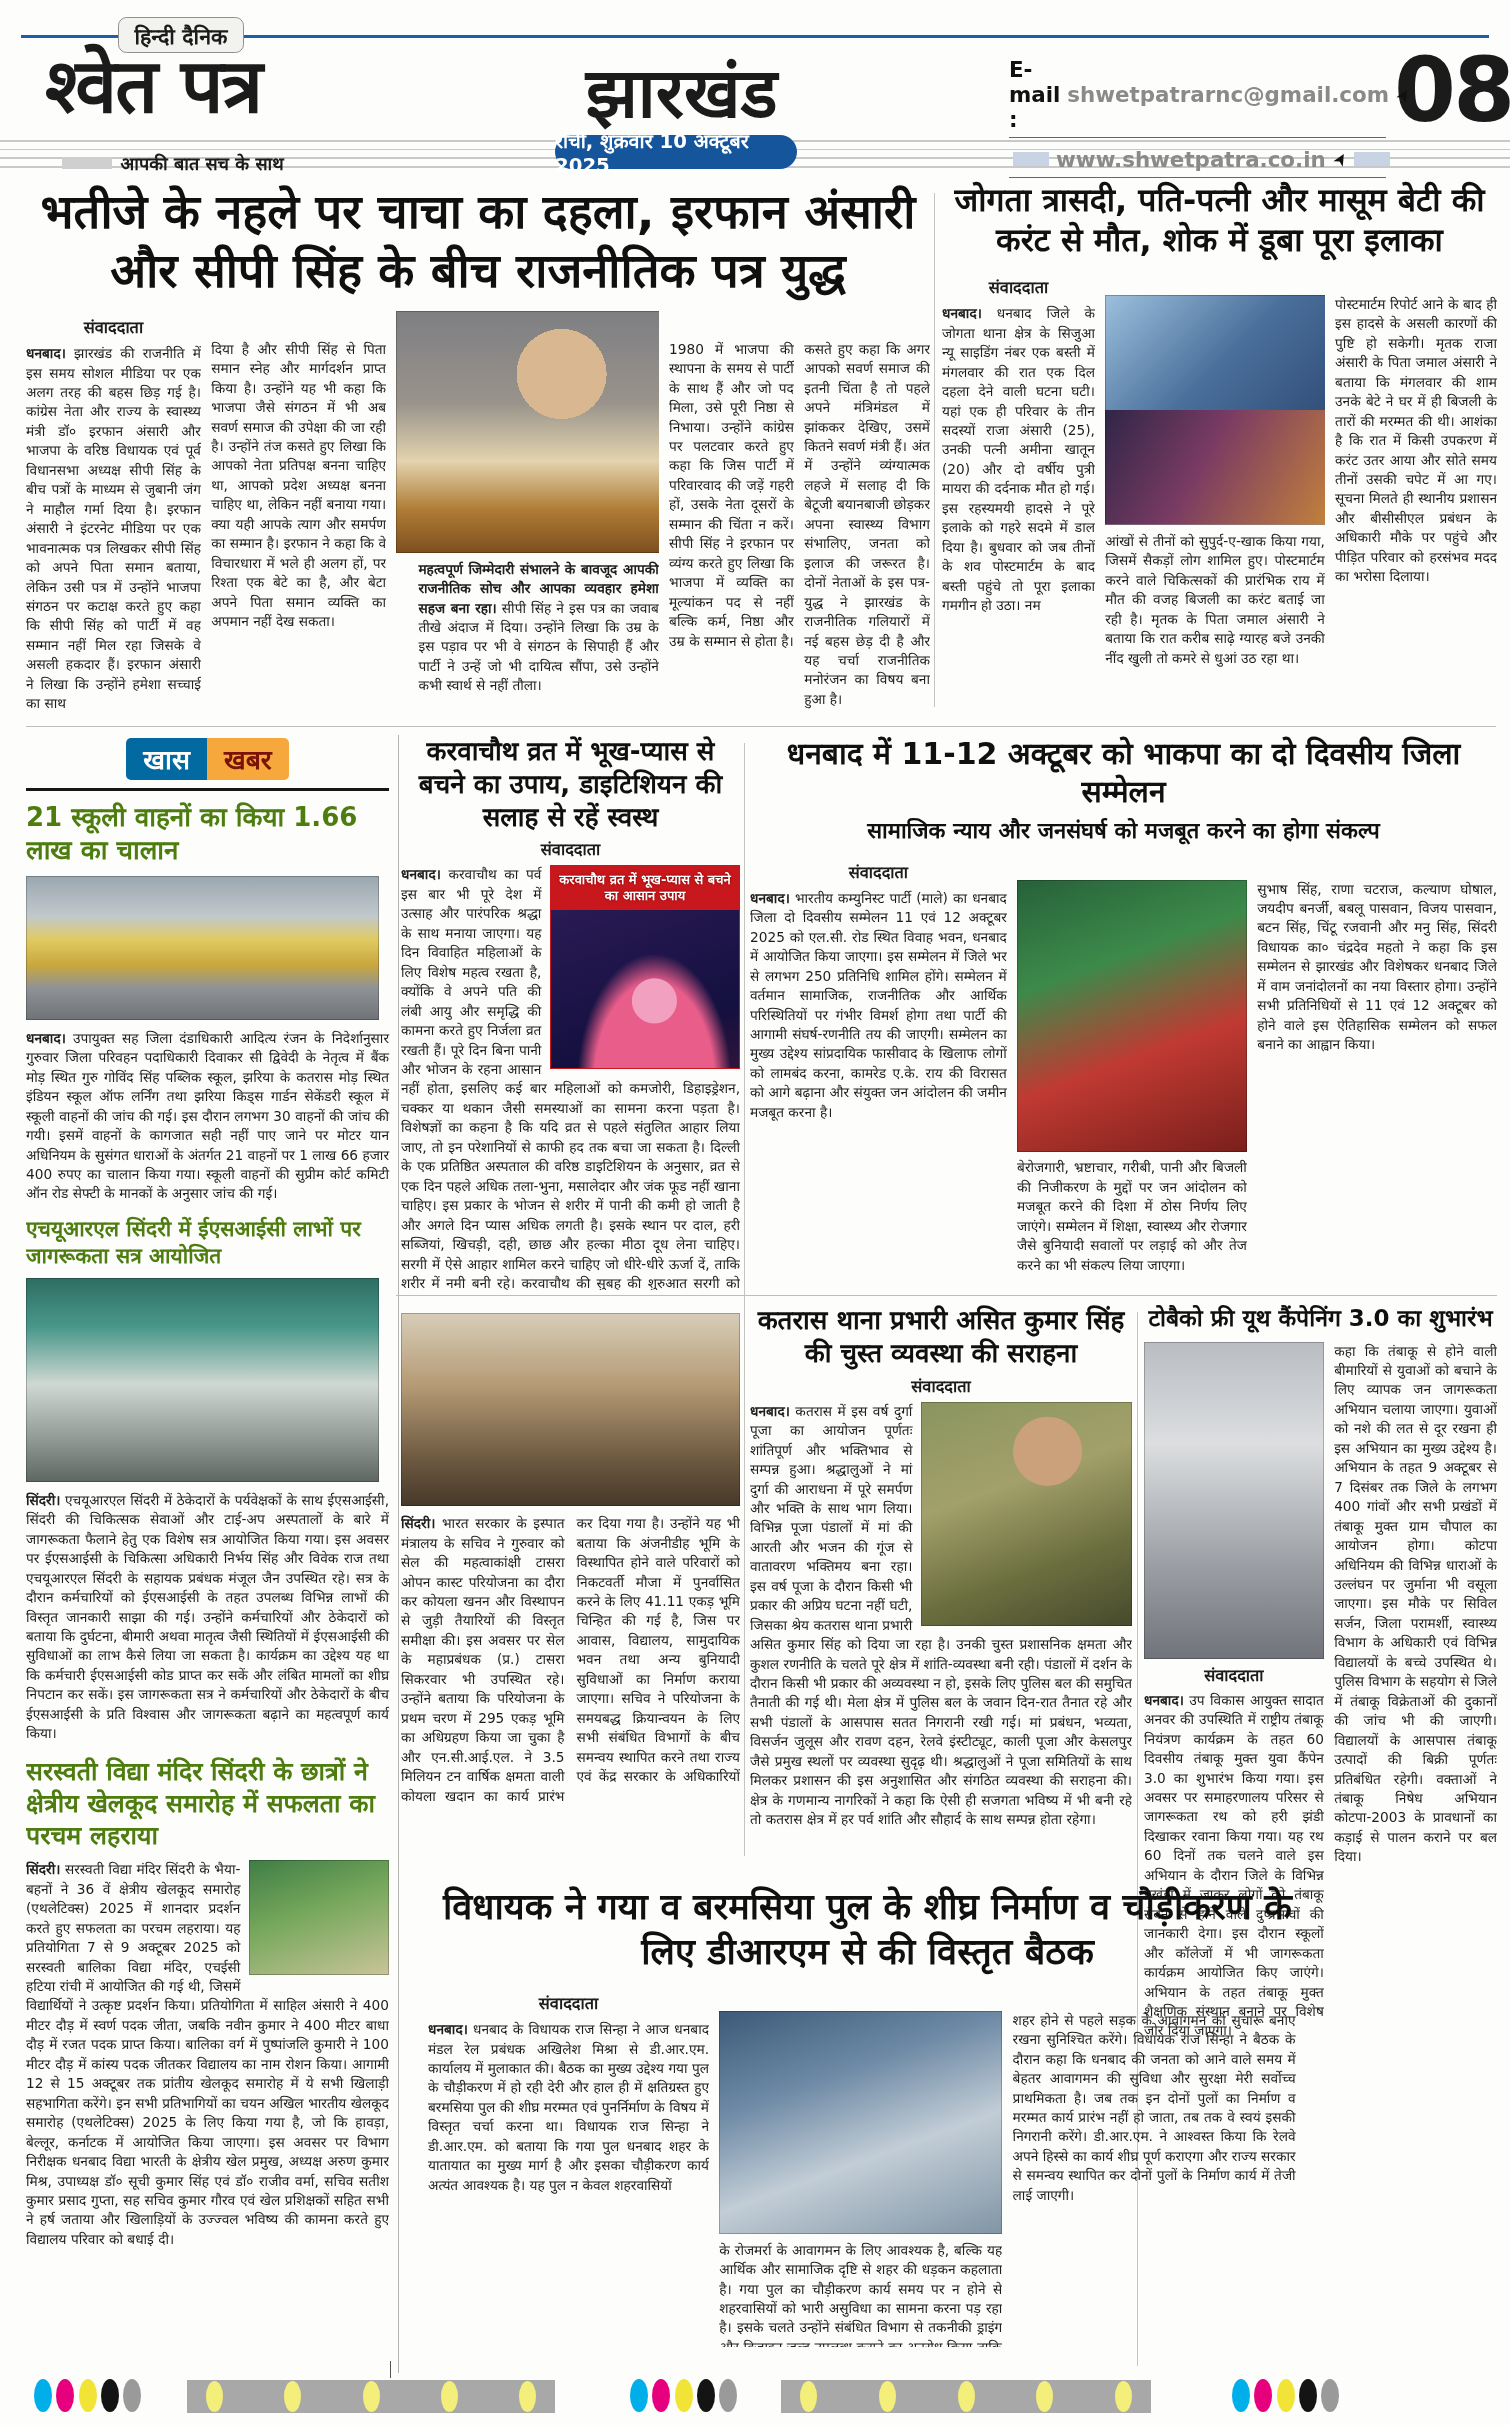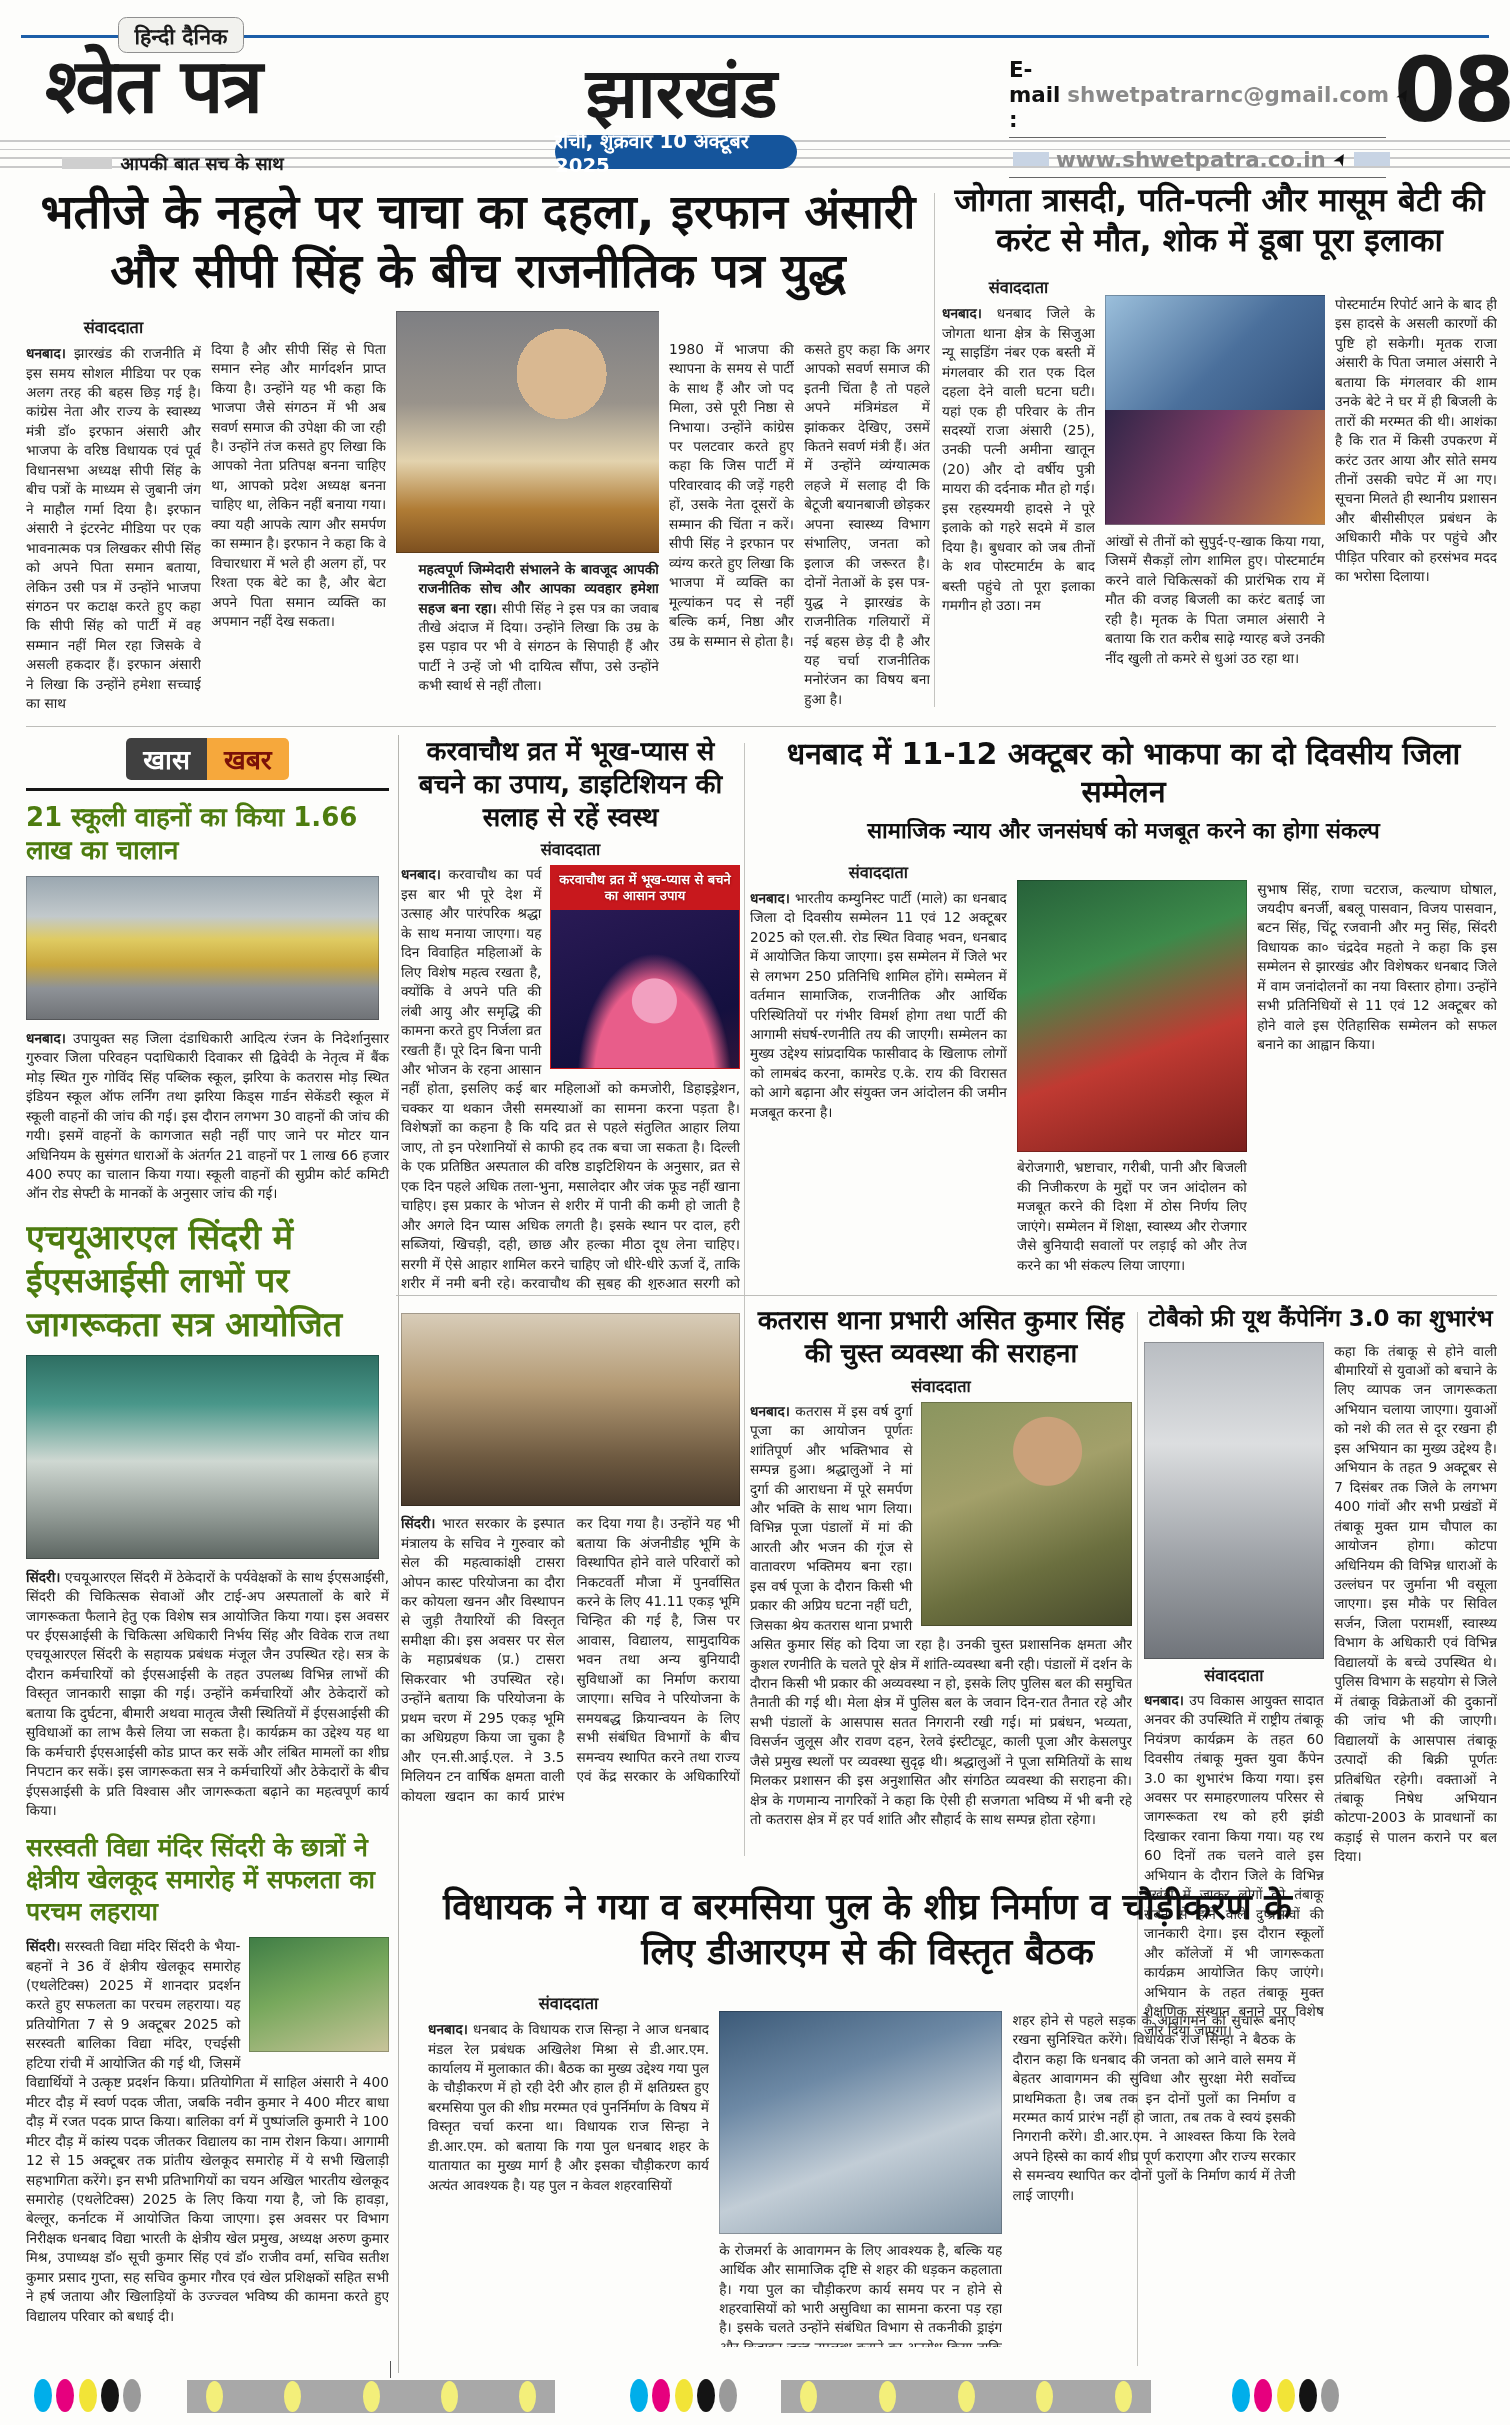--- a/index.html
+++ b/index.html
@@ -48,21 +48,21 @@
   .ph-camp{background:linear-gradient(180deg,#2e6e62 0%,#49978a 24%,#cfd8d2 52%,#8e9792 80%,#5d6662 100%);}
   .ph-cpi{background:linear-gradient(160deg,#27613a 0%,#3c8a4a 32%,#c03a32 62%,#7a1f1c 100%);}
   .ph-ispat{background:linear-gradient(180deg,#d8cdb9 0%,#b49a74 38%,#6e5a41 75%,#46382a 100%);}
   .ph-katras{background:radial-gradient(circle at 60% 22%,#caa17a 34px,transparent 35px),
              linear-gradient(160deg,#8a955f 0%,#a3a06a 38%,#6b6f3f 70%,#474a2c 100%);}
   .ph-tobacco{background:linear-gradient(180deg,#b9bdc2 0%,#dcdee0 32%,#9fa3a8 68%,#70747a 100%);}
   .ph-drm{background:linear-gradient(160deg,#3c5a78 0%,#6d89a5 32%,#c2cdd6 62%,#8195a6 100%);}
   .ph-sports{background:linear-gradient(160deg,#3f7d46 0%,#77a85c 45%,#c9c49a 100%);}
   
   .kk-wrap{display:flex;justify-content:center;margin-top:3.4px;}
-  .kk-left{background:#404040;color:#fff;font-size:26.6px;font-weight:800;padding:2.6px 17px;border-radius:5.1px 0 0 5.1px;}
+  .kk-left{background:#0369a1;color:#fff;font-size:26.6px;font-weight:800;padding:2.6px 17px;border-radius:5.1px 0 0 5.1px;}
   .kk-right{background:#f6a83c;color:#7a1208;font-size:26.6px;font-weight:800;padding:2.6px 17px;border-radius:0 5.1px 5.1px 0;}
   .kk-rule{height:2.6px;background:#161616;margin:8.6px 0 10.3px 0;}
   
   .kc-graphic{float:right;width:188px;height:202px;margin:0 0 6.9px 8.6px;border:1.7px solid #c8181d;background:#14103f;overflow:hidden;}
   .kc-band{background:#c8181d;color:#fff;font-size:13px;font-weight:800;text-align:center;line-height:1.3;padding:5.1px 3.4px;
            text-shadow:0 0 2.6px #7c0000;}
   .kc-fig{width:100%;height:100%;background:radial-gradient(circle at 55% 45%,#f2a0c0 22px,transparent 23px),
           radial-gradient(ellipse at 55% 85%,#e85d8a 60px,transparent 77px),
           linear-gradient(160deg,#2a1a55 0%,#14103f 60%,#401838 100%);}
   .float-ph{float:right;margin:0 0 6.9px 8.6px;}
@@ -154,21 +154,21 @@
     <div class="kk-wrap">
       <span class="kk-left">खास</span>
       <span class="kk-right">खबर</span>
     </div>
     <div class="kk-rule"></div>
 
     <h2 class="hl-left" style="font-size:26px;margin:0 0 8.6px 0;">21 स्कूली वाहनों का किया 1.66 लाख का चालान</h2>
     <div class="ph ph-buses" style="width:353px;height:144px;"></div>
     <p class="bt" style="margin:8.6px 0 12px 0;"><b>धनबाद।</b><span> उपायुक्त सह जिला दंडाधिकारी आदित्य रंजन के निदेर्शानुसार गुरुवार जिला परिवहन पदाधिकारी दिवाकर सी द्विवेदी के नेतृत्व में बैंक मोड़ स्थित गुरु गोविंद सिंह पब्लिक स्कूल, झरिया के कतरास मोड़ स्थित इंडियन स्कूल ऑफ लर्निंग तथा झरिया किड्स गार्डन सेकेंडरी स्कूल में स्कूली वाहनों की जांच की गई। इस दौरान लगभग 30 वाहनों की जांच की गयी। इसमें वाहनों के कागजात सही नहीं पाए जाने पर मोटर यान अधिनियम के सुसंगत धाराओं के अंतर्गत 21 वाहनों पर 1 लाख 66 हजार 400 रुपए का चालान किया गया। स्कूली वाहनों की सुप्रीम कोर्ट कमिटी ऑन रोड सेफ्टी के मानकों के अनुसार जांच की गई।</span></p>
 
-    <h2 class="hl-left" style="font-size:34px;margin:3.4px 0 8.6px 0;">एचयूआरएल सिंदरी में ईएसआईसी लाभों पर जागरूकता सत्र आयोजित</h2>
+    <h2 class="hl-left" style="font-size:21px;margin:3.4px 0 8.6px 0;">एचयूआरएल सिंदरी में ईएसआईसी लाभों पर जागरूकता सत्र आयोजित</h2>
     <div class="ph ph-camp" style="width:353px;height:204px;"></div>
     <p class="bt" style="margin:8.6px 0 12px 0;"><b>सिंदरी।</b><span> एचयूआरएल सिंदरी में ठेकेदारों के पर्यवेक्षकों के साथ ईएसआईसी, सिंदरी की चिकित्सक सेवाओं और टाई-अप अस्पतालों के बारे में जागरूकता फैलाने हेतु एक विशेष सत्र आयोजित किया गया। इस अवसर पर ईएसआईसी के चिकित्सा अधिकारी निर्भय सिंह और विवेक राज तथा एचयूआरएल सिंदरी के सहायक प्रबंधक मंजूल जैन उपस्थित रहे। सत्र के दौरान कर्मचारियों को ईएसआईसी के तहत उपलब्ध विभिन्न लाभों की विस्तृत जानकारी साझा की गई। उन्होंने कर्मचारियों और ठेकेदारों को बताया कि दुर्घटना, बीमारी अथवा मातृत्व जैसी स्थितियों में ईएसआईसी की सुविधाओं का लाभ कैसे लिया जा सकता है। कार्यक्रम का उद्देश्य यह था कि कर्मचारी ईएसआईसी कोड प्राप्त कर सकें और लंबित मामलों का शीघ्र निपटान कर सकें। इस जागरूकता सत्र ने कर्मचारियों और ठेकेदारों के बीच ईएसआईसी के प्रति विश्वास और जागरूकता बढ़ाने का महत्वपूर्ण कार्य किया।</span></p>
 
     <h2 class="hl-left" style="font-size:25px;margin:3.4px 0 8.6px 0;">सरस्वती विद्या मंदिर सिंदरी के छात्रों ने क्षेत्रीय खेलकूद समारोह में सफलता का परचम लहराया</h2>
     <div class="bt" style="overflow:hidden;">
       <div class="ph ph-sports float-ph" style="width:140px;height:115px;"></div>
       <b>सिंदरी।</b><span> सरस्वती विद्या मंदिर सिंदरी के भैया-बहनों ने 36 वें क्षेत्रीय खेलकूद समारोह (एथलेटिक्स) 2025 में शानदार प्रदर्शन करते हुए सफलता का परचम लहराया। यह प्रतियोगिता 7 से 9 अक्टूबर 2025 को सरस्वती बालिका विद्या मंदिर, एचईसी हटिया रांची में आयोजित की गई थी, जिसमें विद्यार्थियों ने उत्कृष्ट प्रदर्शन किया। प्रतियोगिता में साहिल अंसारी ने 400 मीटर दौड़ में स्वर्ण पदक जीता, जबकि नवीन कुमार ने 400 मीटर बाधा दौड़ में रजत पदक प्राप्त किया। बालिका वर्ग में पुष्पांजलि कुमारी ने 100 मीटर दौड़ में कांस्य पदक जीतकर विद्यालय का नाम रोशन किया। आगामी 12 से 15 अक्टूबर तक प्रांतीय खेलकूद समारोह में ये सभी खिलाड़ी सहभागिता करेंगे। इन सभी प्रतिभागियों का चयन अखिल भारतीय खेलकूद समारोह (एथलेटिक्स) 2025 के लिए किया गया है, जो कि हावड़ा, बेल्लूर, कर्नाटक में आयोजित किया जाएगा। इस अवसर पर विभाग निरीक्षक धनबाद विद्या भारती के क्षेत्रीय खेल प्रमुख, अध्यक्ष अरुण कुमार मिश्र, उपाध्यक्ष डॉ० सूची कुमार सिंह एवं डॉ० राजीव वर्मा, सचिव सतीश कुमार प्रसाद गुप्ता, सह सचिव कुमार गौरव एवं खेल प्रशिक्षकों सहित सभी ने हर्ष जताया और खिलाड़ियों के उज्ज्वल भविष्य की कामना करते हुए विद्यालय परिवार को बधाई दी।</span>
     </div>
   </aside>
 

